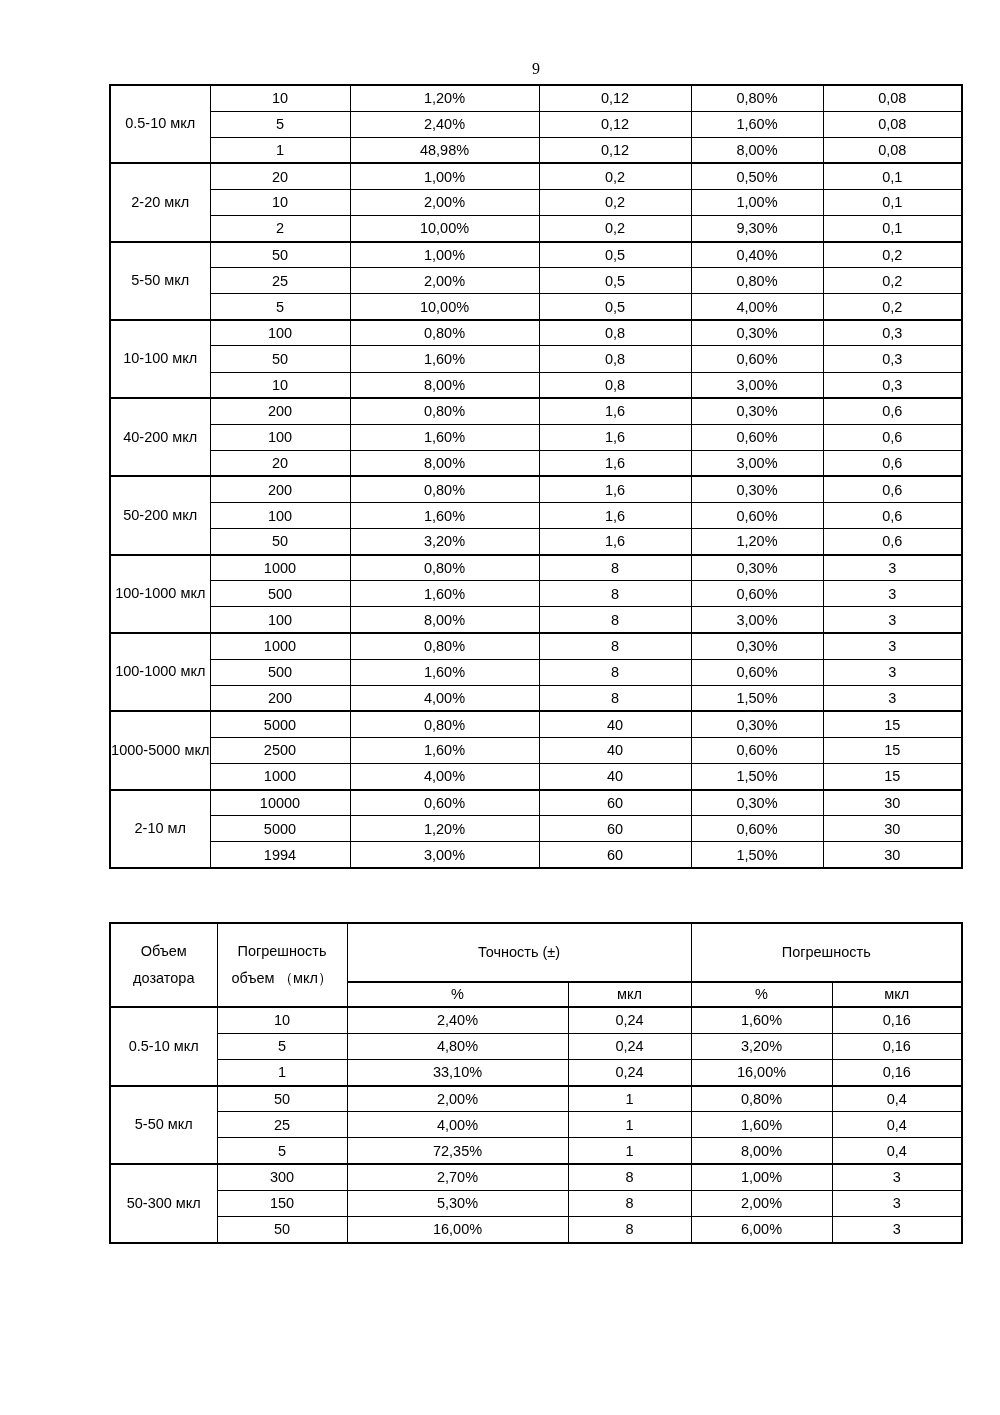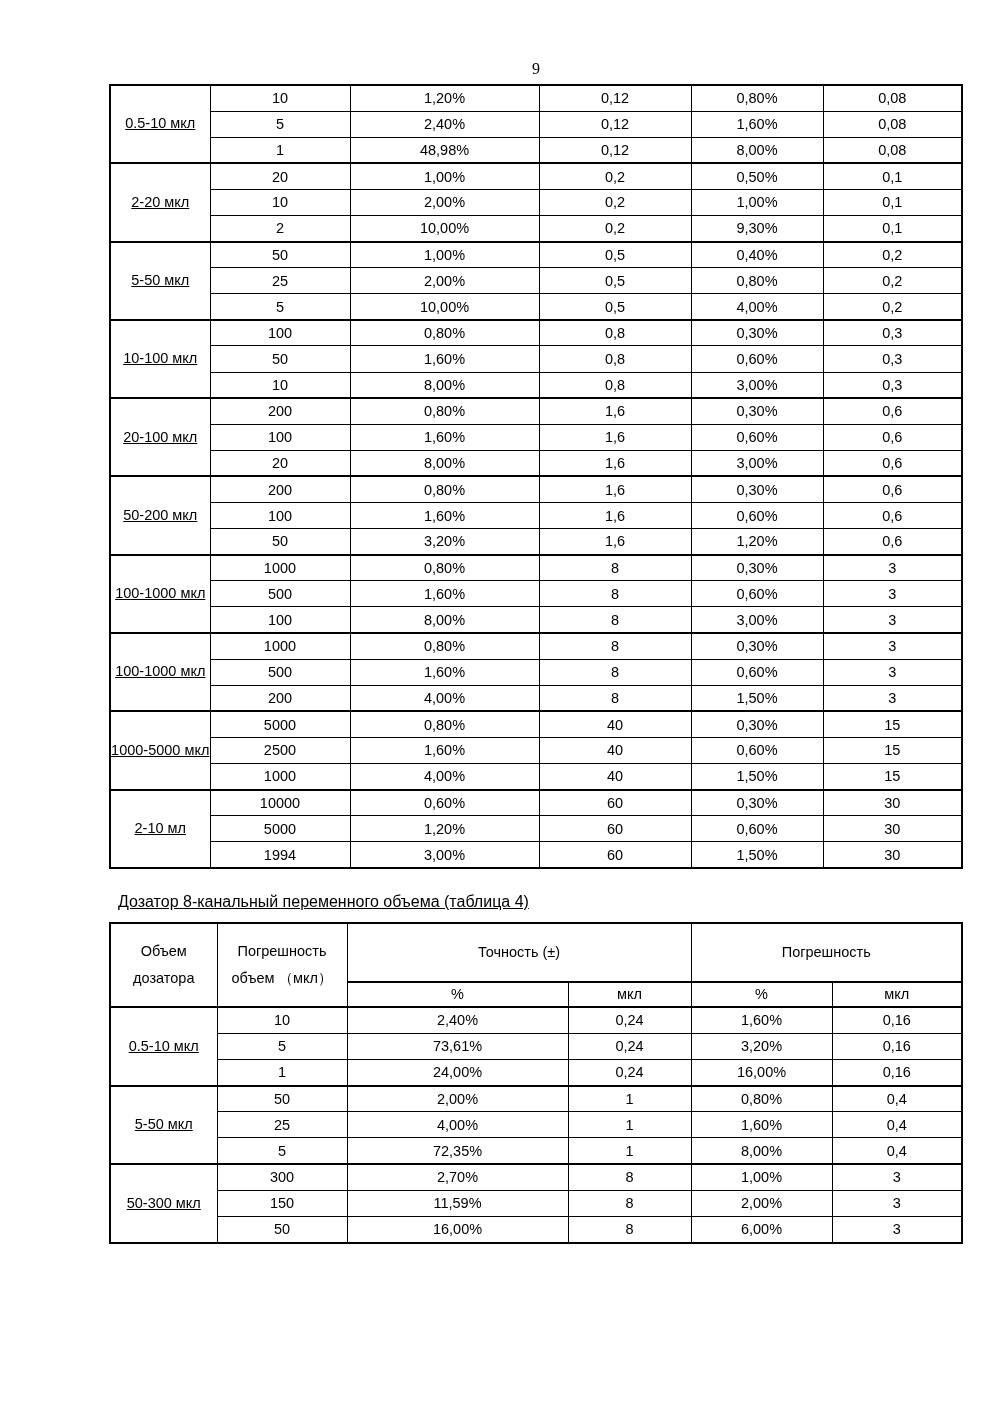--- a/index.html
+++ b/index.html
@@ -34,21 +34,21 @@
     vertical-align: middle;
     font-size: 14.5px;
     padding: 0;
     overflow: hidden;
   }
 
   #table1 { top: 84px; width: 853px; }
   #table1 tbody tr { height: 26.1px; }
 
   .group-start td { border-top: 2.5px solid #000; }
-  .range-cell { padding: 0 8px; line-height: 1.75; text-decoration: underline; }
+  .range-cell { padding: 0 8px; line-height: 1.75; }
 
   .section-title {
     position: absolute;
     left: 118px; top: 893px;
     font-size: 16px;
     text-decoration: underline;
     white-space: nowrap;
   }
 
   #table2 { top: 922px; width: 853px; }
@@ -157,21 +157,21 @@
           <td>0,3</td>
         </tr>
         <tr>
           <td>10</td>
           <td>8,00%</td>
           <td>0,8</td>
           <td>3,00%</td>
           <td>0,3</td>
         </tr>
         <tr class="group-start">
-          <td rowspan="3" class="range-cell">20-100 мкл</td>
+          <td rowspan="3" class="range-cell">40-200 мкл</td>
           <td>200</td>
           <td>0,80%</td>
           <td>1,6</td>
           <td>0,30%</td>
           <td>0,6</td>
         </tr>
         <tr>
           <td>100</td>
           <td>1,60%</td>
           <td>1,6</td>
@@ -291,21 +291,20 @@
         <tr>
           <td>1994</td>
           <td>3,00%</td>
           <td>60</td>
           <td>1,50%</td>
           <td>30</td>
         </tr>
       </tbody>
   </table>
 
-  <div class="section-title">Дозатор 8-канальный переменного объема (таблица 4)</div>
 
   <table id="table2" class="doc-table">
     <colgroup>
       <col style="width:107px">
       <col style="width:130px">
       <col style="width:221px">
       <col style="width:123px">
       <col style="width:141px">
       <col style="width:130px">
     </colgroup>
@@ -327,28 +326,28 @@
         <tr class="group-start">
           <td rowspan="3" class="range-cell">0.5-10 мкл</td>
           <td>10</td>
           <td>2,40%</td>
           <td>0,24</td>
           <td>1,60%</td>
           <td>0,16</td>
         </tr>
         <tr>
           <td>5</td>
-          <td>73,61%</td>
+          <td>4,80%</td>
           <td>0,24</td>
           <td>3,20%</td>
           <td>0,16</td>
         </tr>
         <tr>
           <td>1</td>
-          <td>24,00%</td>
+          <td>33,10%</td>
           <td>0,24</td>
           <td>16,00%</td>
           <td>0,16</td>
         </tr>
         <tr class="group-start">
           <td rowspan="3" class="range-cell">5-50 мкл</td>
           <td>50</td>
           <td>2,00%</td>
           <td>1</td>
           <td>0,80%</td>
@@ -371,21 +370,21 @@
         <tr class="group-start">
           <td rowspan="3" class="range-cell">50-300 мкл</td>
           <td>300</td>
           <td>2,70%</td>
           <td>8</td>
           <td>1,00%</td>
           <td>3</td>
         </tr>
         <tr>
           <td>150</td>
-          <td>11,59%</td>
+          <td>5,30%</td>
           <td>8</td>
           <td>2,00%</td>
           <td>3</td>
         </tr>
         <tr>
           <td>50</td>
           <td>16,00%</td>
           <td>8</td>
           <td>6,00%</td>
           <td>3</td>

